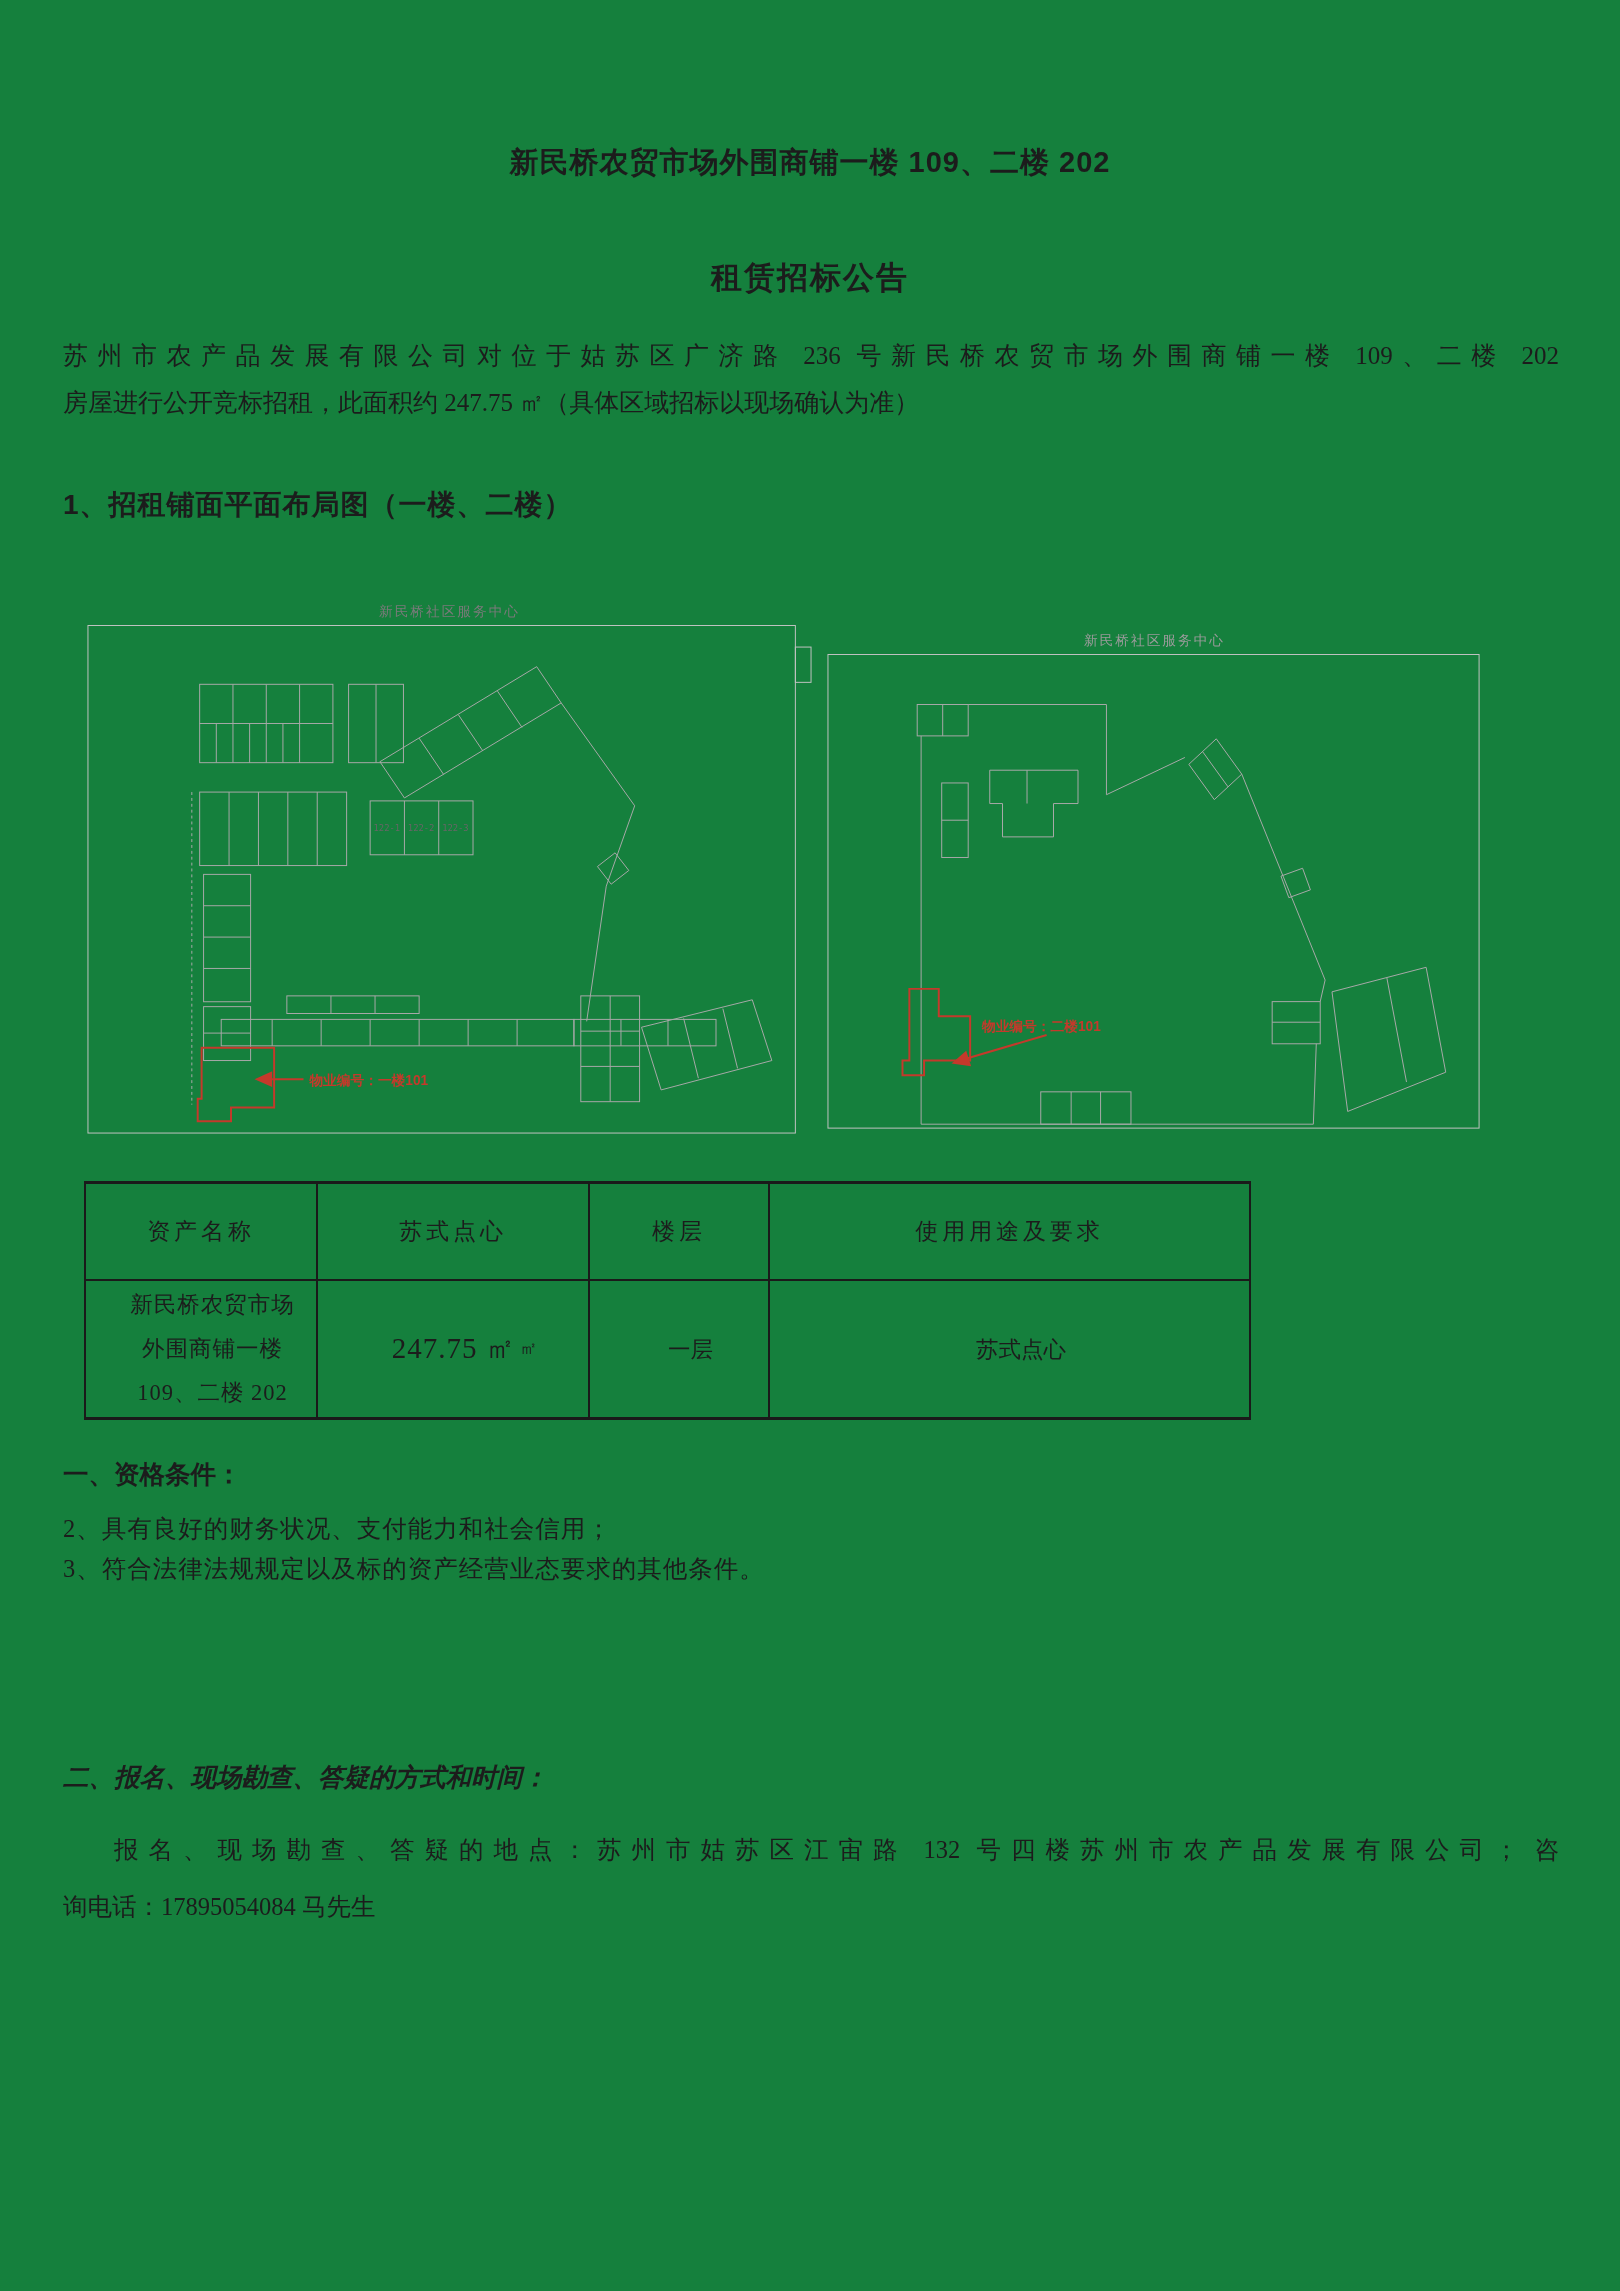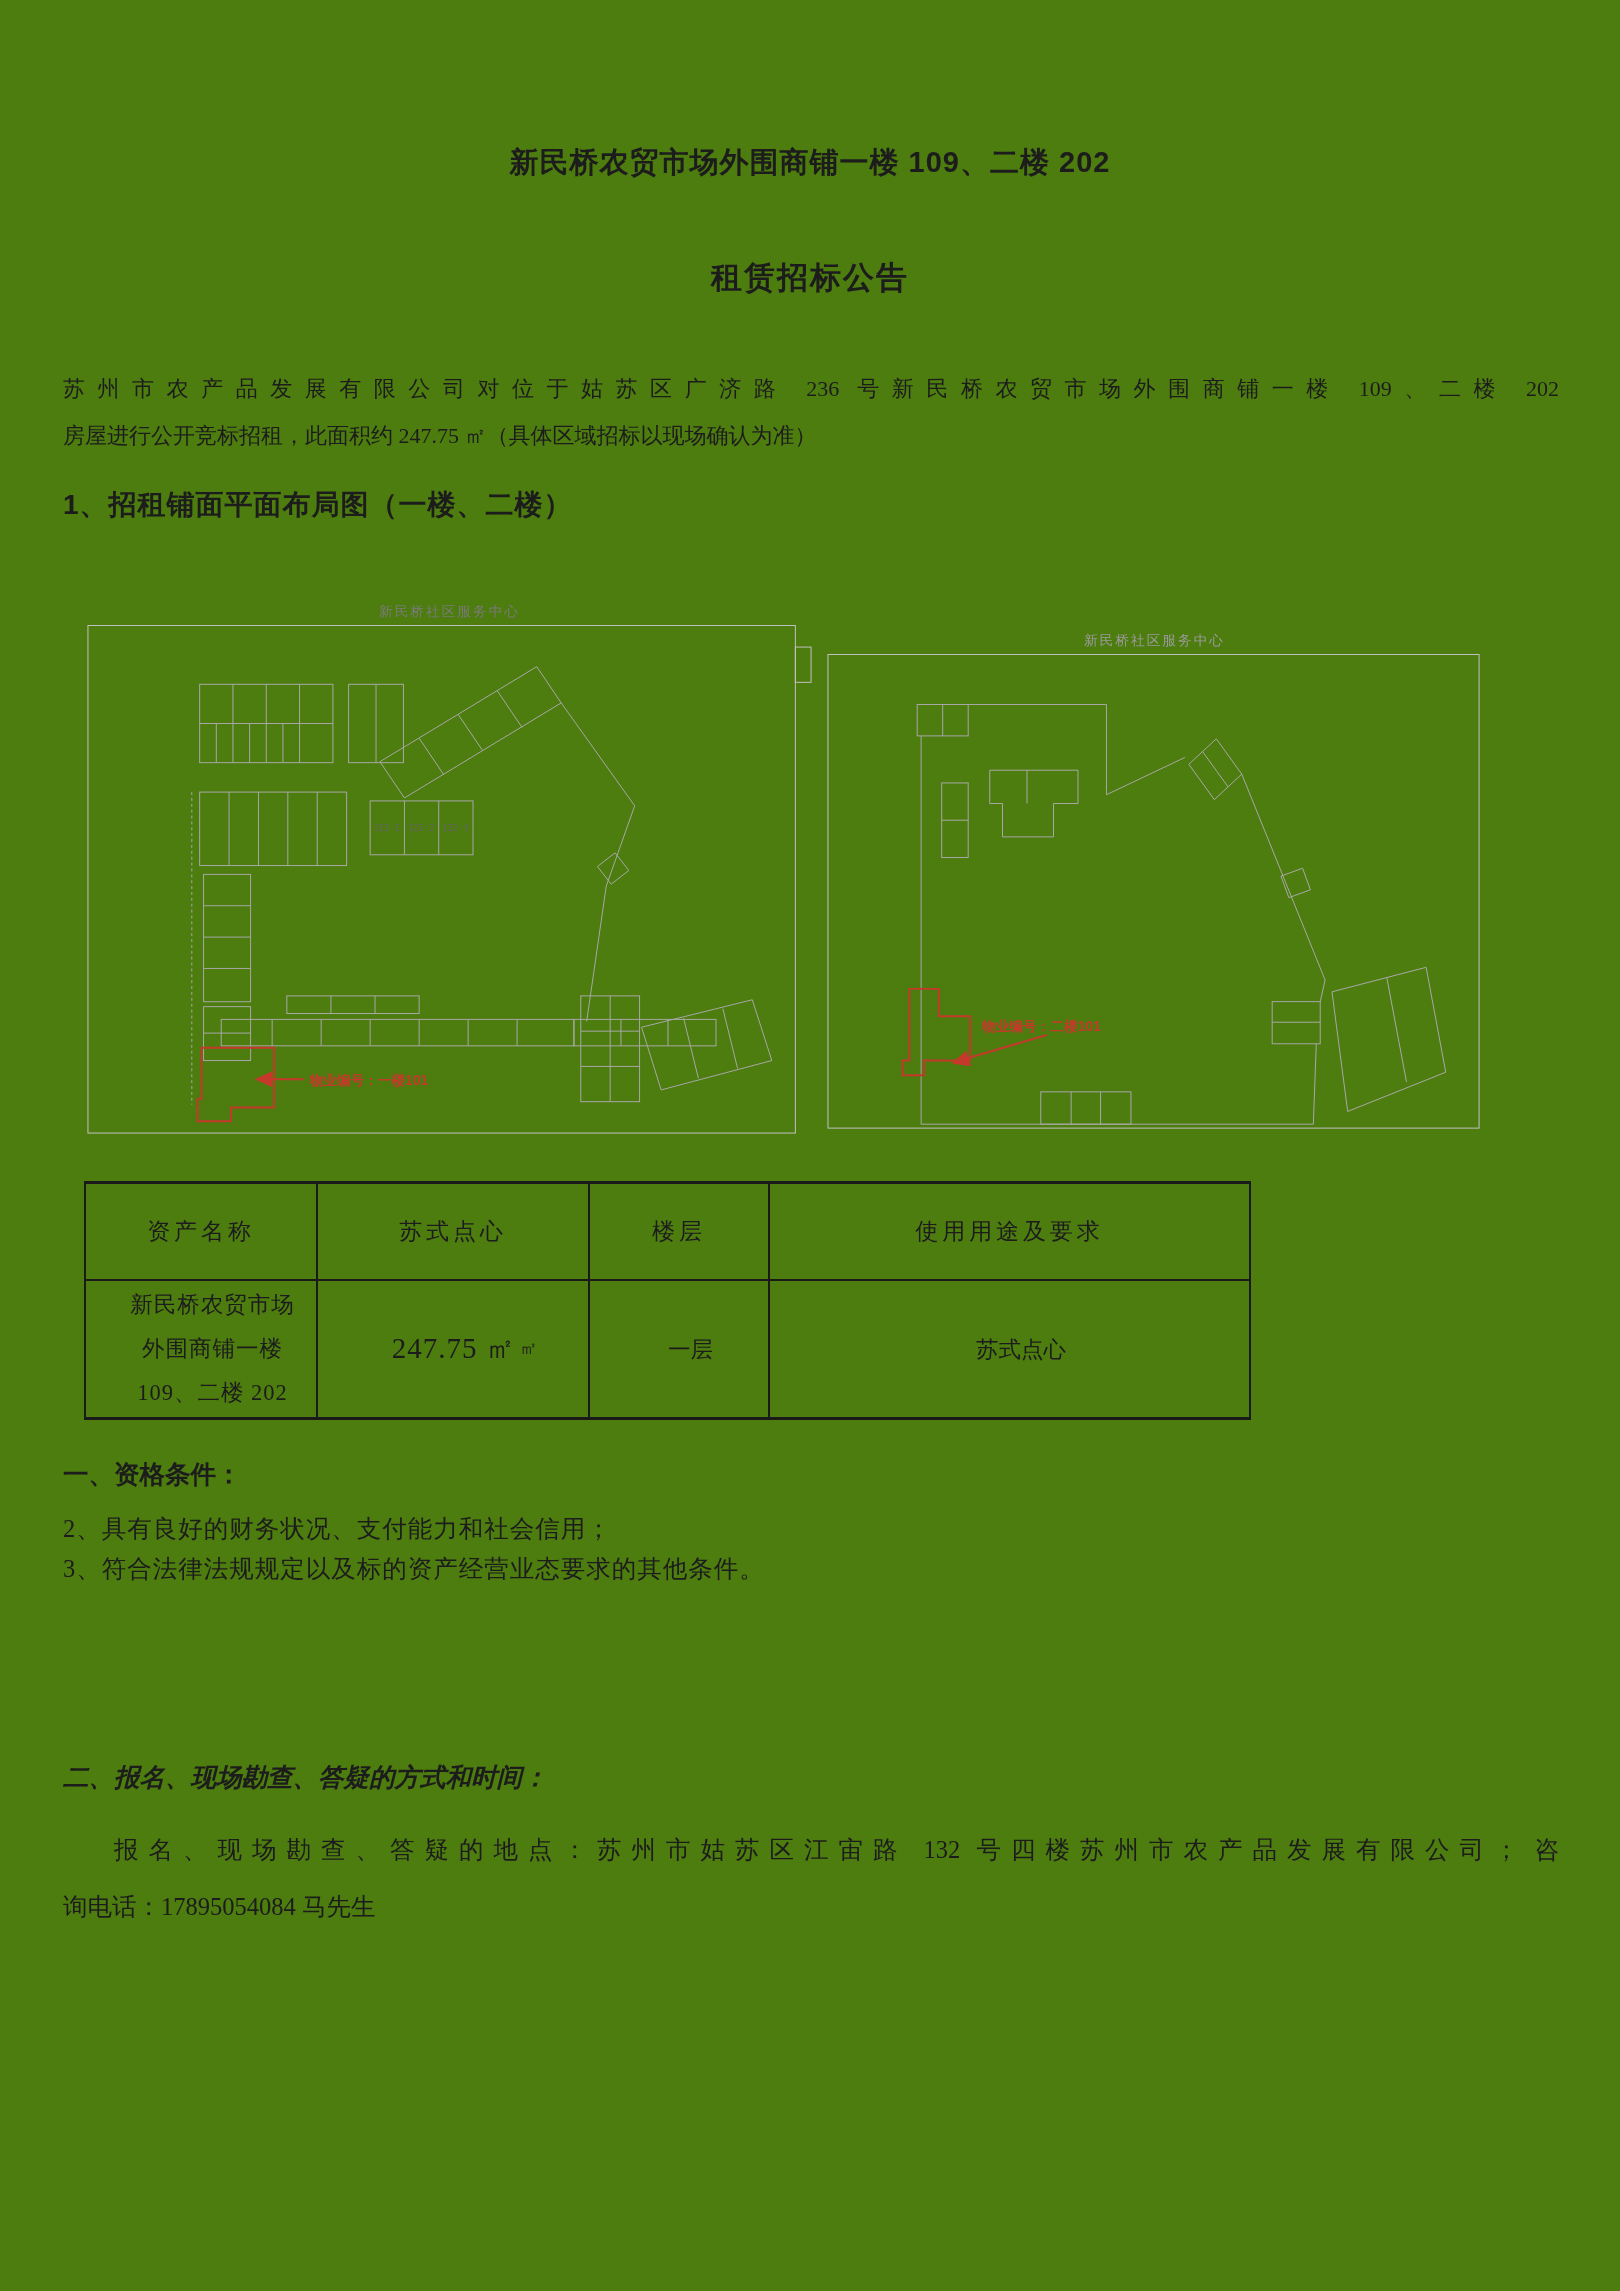--- a/index.html
+++ b/index.html
@@ -1,22 +1,22 @@
 <!DOCTYPE html>
 <html style="--highlight-red: #c5392b; --plan-stroke: #a9a9a9;"><head>
 <meta charset="utf-8">
 <style>
   html,body{margin:0;padding:0;background:#e8e8e8;}
-  .page{position:relative;width:1620px;height:2292px;background:#4d7c0f;margin:0 auto;overflow:hidden;
+  .page{position:relative;width:1620px;height:2292px;background:#15803d;margin:0 auto;overflow:hidden;
         font-family:"Liberation Serif","DejaVu Serif",serif;color:#1c1c1c;}
   .doc-title{position:absolute;top:143px;left:0;width:100%;text-align:center;
              font-family:"Liberation Sans","DejaVu Sans",sans-serif;font-weight:700;font-size:29px;letter-spacing:1px;}
   .doc-subtitle{position:absolute;top:257px;left:0;width:100%;text-align:center;
              font-family:"Liberation Sans","DejaVu Sans",sans-serif;font-weight:700;font-size:31px;letter-spacing:2px;}
-  .intro{position:absolute;top:365px;left:63px;width:1496px;font-size:22px;line-height:47px;}
+  .intro{position:absolute;top:332px;left:63px;width:1496px;font-size:25px;line-height:47px;}
   .jline{text-align:justify;text-align-last:justify;}
   .h-section{position:absolute;left:63px;font-family:"Liberation Sans","DejaVu Sans",sans-serif;font-weight:700;}
   .h-layout{top:486px;font-size:28px;letter-spacing:1px;}
   .h-qual{top:1457px;font-size:25.5px;}
   .h-reg{top:1760px;font-size:25.5px;font-style:italic;}
   .plan{position:absolute;}
   .plan-left{left:86px;top:600px;}
   .plan-right{left:826px;top:629px;}
   .plan-title{font-family:"Liberation Serif","DejaVu Serif",serif;font-size:14px;fill:#7a7a7a;text-anchor:middle;letter-spacing:2px;}
   .plan-title-fuzzy{fill:#9b9b9b;}

